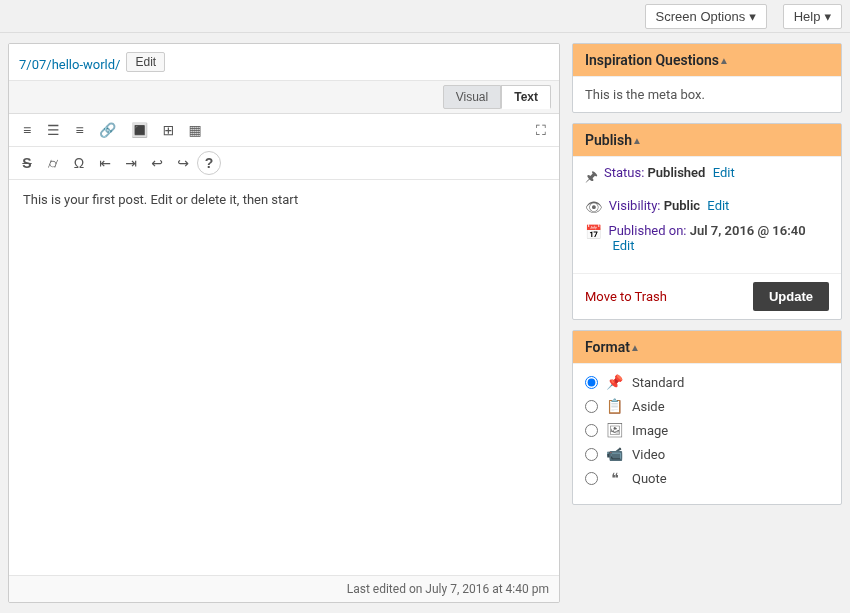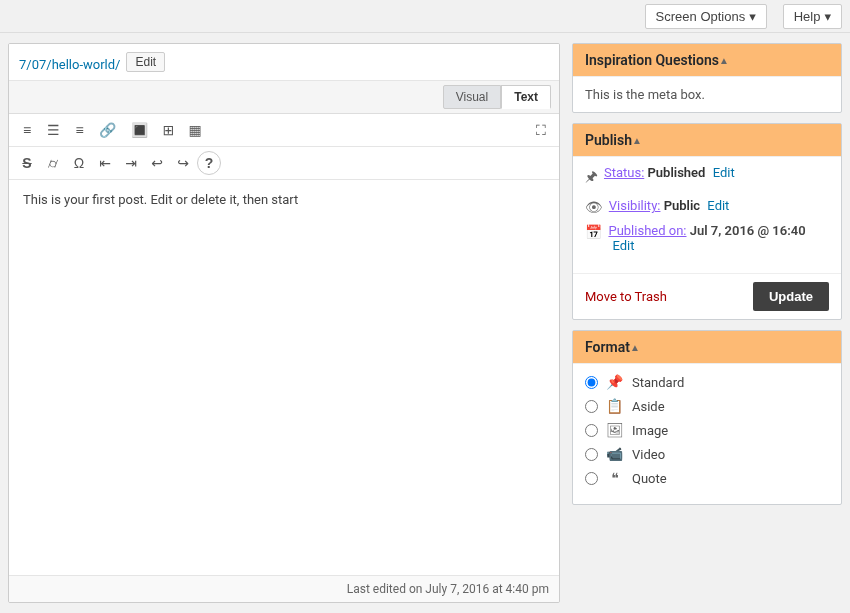--- a/index.html
+++ b/index.html
@@ -215,21 +215,21 @@
       margin-bottom: 8px;
       font-size: 13px;
     }
 
     .status-icon {
       font-size: 14px;
       margin-top: 1px;
       color: #666;
     }
 
-    .status-label { color: #8b5cf6; text-decoration: underline; }
+    .status-label { color: #4c1d95; }
     .status-value { font-weight: 600; color: #333; }
     .inline-edit-link {
       color: #0073aa;
       text-decoration: none;
       cursor: pointer;
       margin-left: 4px;
     }
 
     .published-date {
       display: flex;

